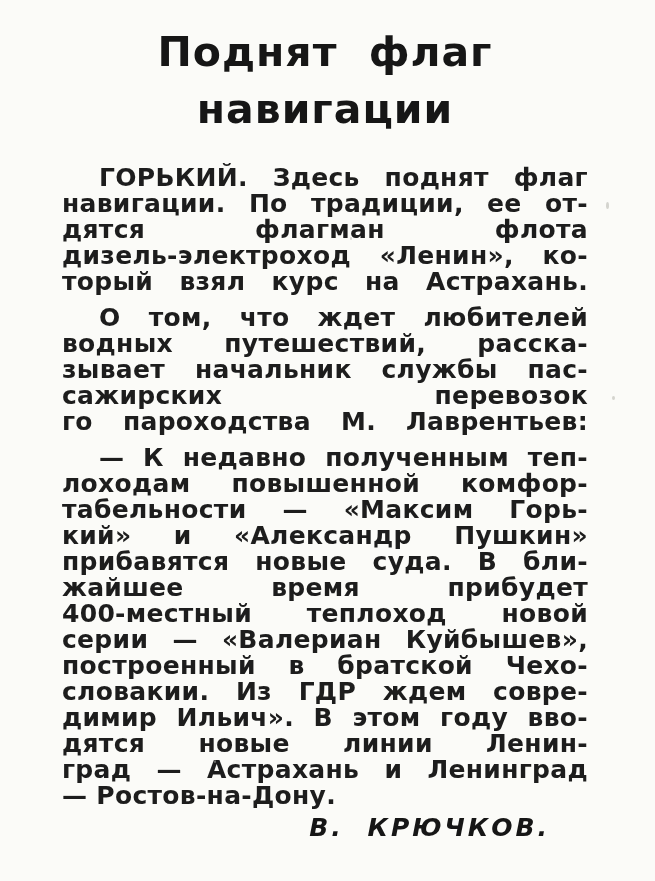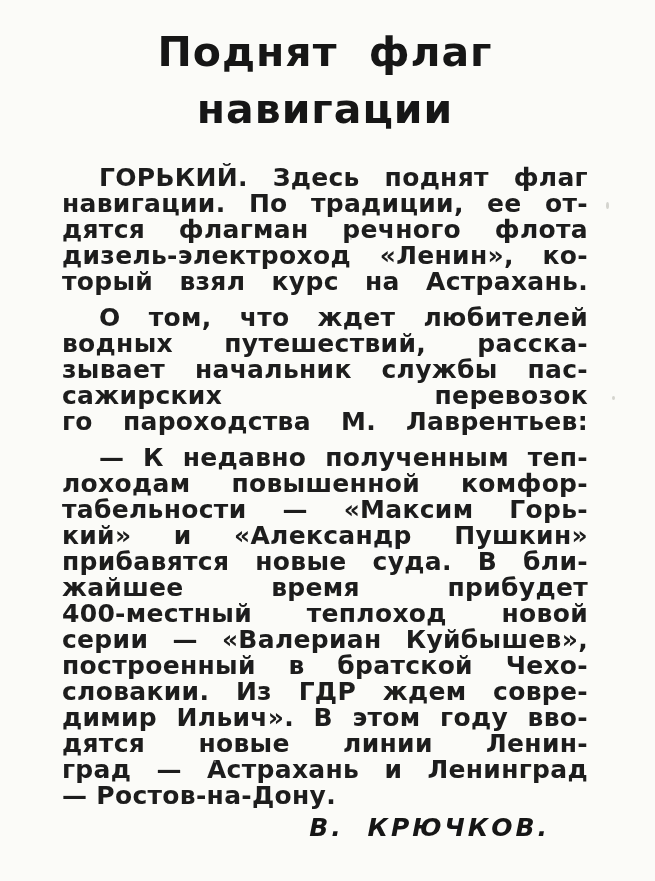--- a/index.html
+++ b/index.html
@@ -85,21 +85,20 @@
         <div class="line just">
           <span>навигации.</span>
           <span>По</span>
           <span>традиции,</span>
           <span>ее</span>
           <span>от-</span>
         </div>
         <div class="line just">
           <span>дятся</span>
           <span>флагман</span>
-          <span>речного</span>
           <span>флота</span>
         </div>
         <div class="line just">
           <span>дизель-электроход</span>
           <span>«Ленин»,</span>
           <span>ко-</span>
         </div>
         <div class="line just">
           <span>торый</span>
           <span>взял</span>

